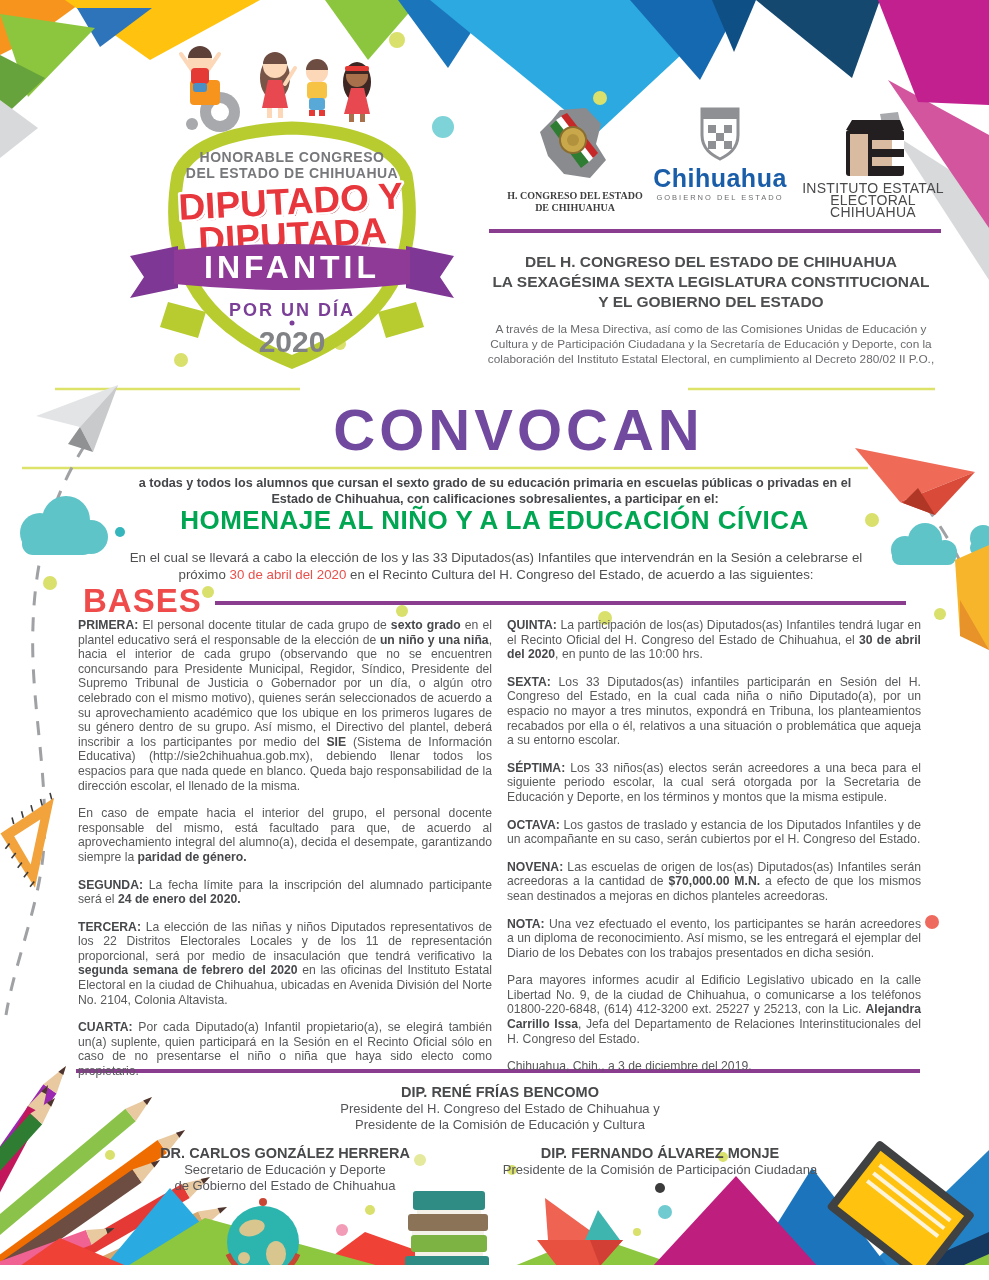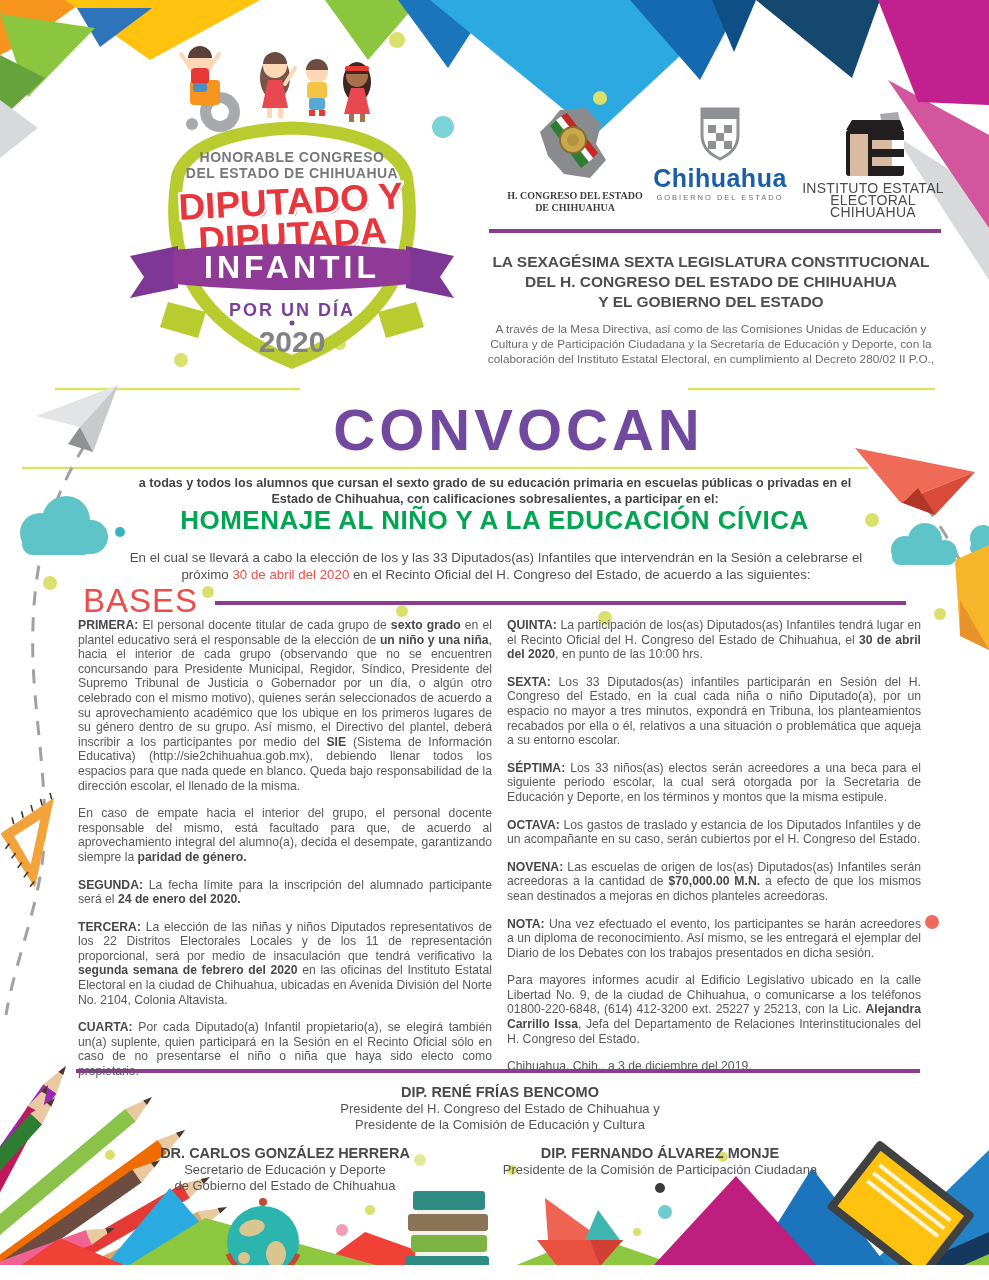--- a/index.html
+++ b/index.html
@@ -20,21 +20,21 @@
   .leg-intro{position:absolute;left:476px;top:322px;width:470px;text-align:center;z-index:2;
              font-size:11.8px;line-height:15px;color:#696A6D;}
   .convocan{position:absolute;left:0;top:396px;width:989px;text-align:center;z-index:2;
             font-size:58px;font-weight:bold;letter-spacing:4px;color:#714AA0;padding-left:24px;}
   .audience{position:absolute;left:118px;top:475px;width:754px;text-align:center;z-index:2;
             font-size:12.6px;line-height:16px;font-weight:bold;color:#454649;}
   .homenaje{position:absolute;left:0;top:505px;width:989px;text-align:center;z-index:2;
             font-size:26px;font-weight:bold;letter-spacing:.5px;color:#00A651;}
   .descr{position:absolute;left:112px;top:549px;width:768px;text-align:center;z-index:2;
          font-size:13.3px;line-height:17px;color:#4F5052;}
-  .bases-h{position:absolute;left:83px;top:582px;z-index:2;font-size:33px;font-weight:normal;
+  .bases-h{position:absolute;left:83px;top:582px;z-index:2;font-size:33px;font-weight:bold;
            letter-spacing:1px;color:#F04B4B;}
   .col{position:absolute;top:618px;width:414px;z-index:2;font-size:12.2px;line-height:14.6px;
        text-align:justify;color:#58595B;}
   .col p{margin:0 0 13px 0;}
   .col-left{left:78px;}
   .col-right{left:507px;}
   .seg-b{font-weight:bold;color:#47484B;}
   .seg-r{color:#E8504B;}
   
   .sig{position:absolute;text-align:center;z-index:2;}
@@ -374,30 +374,30 @@
       <rect x="44" y="28" width="20" height="9" fill="#D9BBA2"></rect>
       <rect x="44" y="45" width="20" height="9" fill="#D9BBA2"></rect>
     </svg>
     <div class="logo-cap-sans">INSTITUTO ESTATAL ELECTORAL</div>
     <div class="logo-cap-sans">CHIHUAHUA</div>
   </div>
 
   <div class="rule" style="left:489px;top:229px;width:452px;height:3.5px;"></div>
 
   <div class="leg-title">
+    <div>DEL H. CONGRESO DEL ESTADO DE CHIHUAHUA</div>
     <div>LA SEXAGÉSIMA SEXTA LEGISLATURA CONSTITUCIONAL</div>
-    <div>DEL H. CONGRESO DEL ESTADO DE CHIHUAHUA</div>
     <div>Y EL GOBIERNO DEL ESTADO</div>
   </div>
   <div class="leg-intro">A través de la Mesa Directiva, así como de las Comisiones Unidas de Educación y Cultura y de Participación Ciudadana y la Secretaría de Educación y Deporte, con la colaboración del Instituto Estatal Electoral, en cumplimiento al Decreto 280/02 II P.O.,</div>
 
   <div class="convocan">CONVOCAN</div>
   <div class="audience">a todas y todos los alumnos que cursan el sexto grado de su educación primaria en escuelas públicas o privadas en el Estado de Chihuahua, con calificaciones sobresalientes, a participar en el:</div>
   <div class="homenaje">HOMENAJE AL NIÑO Y A LA EDUCACIÓN CÍVICA</div>
-  <div class="descr"><span>En el cual se llevará a cabo la elección de los y las 33 Diputados(as) Infantiles que intervendrán en la Sesión a celebrarse el próximo </span><span class="seg-r">30 de abril del 2020</span><span> en el Recinto Oficial del H. Congreso del Estado, de acuerdo a las siguientes:</span></div>
+  <div class="descr"><span>En el cual se llevará a cabo la elección de los y las 33 Diputados(as) Infantiles que intervendrán en la Sesión a celebrarse el próximo </span><span class="seg-r">30 de abril del 2020</span><span> en el Recinto Cultura del H. Congreso del Estado, de acuerdo a las siguientes:</span></div>
 
   <div class="bases-h">BASES</div>
   <div class="rule" style="left:215px;top:601px;width:691px;height:4px;"></div>
 
   <div class="col col-left">
     <p><span class="seg-b">PRIMERA: </span><span>El personal docente titular de cada grupo de </span><span class="seg-b">sexto grado</span><span> en el plantel educativo será el responsable de la elección de </span><span class="seg-b">un niño y una niña</span><span>, hacia el interior de cada grupo (observando que no se encuentren concursando para Presidente Municipal, Regidor, Síndico, Presidente del Supremo Tribunal de Justicia o Gobernador por un día, o algún otro celebrado con el mismo motivo), quienes serán seleccionados de acuerdo a su aprovechamiento académico que los ubique en los primeros lugares de su género dentro de su grupo. Así mismo, el Directivo del plantel, deberá inscribir a los participantes por medio del </span><span class="seg-b">SIE</span><span> (Sistema de Información Educativa)  (http://sie2chihuahua.gob.mx), debiendo llenar todos los espacios para que nada quede en blanco. Queda bajo responsabilidad de la dirección escolar, el llenado de la misma.</span></p>
     <p><span>En caso de empate hacia el interior del grupo, el personal docente responsable del mismo, está facultado para que, de acuerdo al aprovechamiento integral del alumno(a), decida el desempate, garantizando siempre la </span><span class="seg-b">paridad de género.</span></p>
     <p><span class="seg-b">SEGUNDA: </span><span>La fecha límite para la inscripción del alumnado participante será el </span><span class="seg-b">24 de enero del 2020.</span></p>
     <p><span class="seg-b">TERCERA: </span><span>La elección de las niñas y niños Diputados representativos de los 22 Distritos Electorales Locales y de los 11 de representación proporcional, será por medio de insaculación que tendrá verificativo la </span><span class="seg-b">segunda semana de febrero del 2020</span><span> en las oficinas del Instituto Estatal Electoral en la ciudad de Chihuahua, ubicadas en Avenida División del Norte No. 2104, Colonia Altavista.</span></p>
     <p><span class="seg-b">CUARTA: </span><span>Por cada Diputado(a) Infantil propietario(a), se elegirá también un(a) suplente, quien participará en la Sesión en el Recinto Oficial sólo en caso de no presentarse el niño o niña que haya sido electo como propietario.</span></p>

